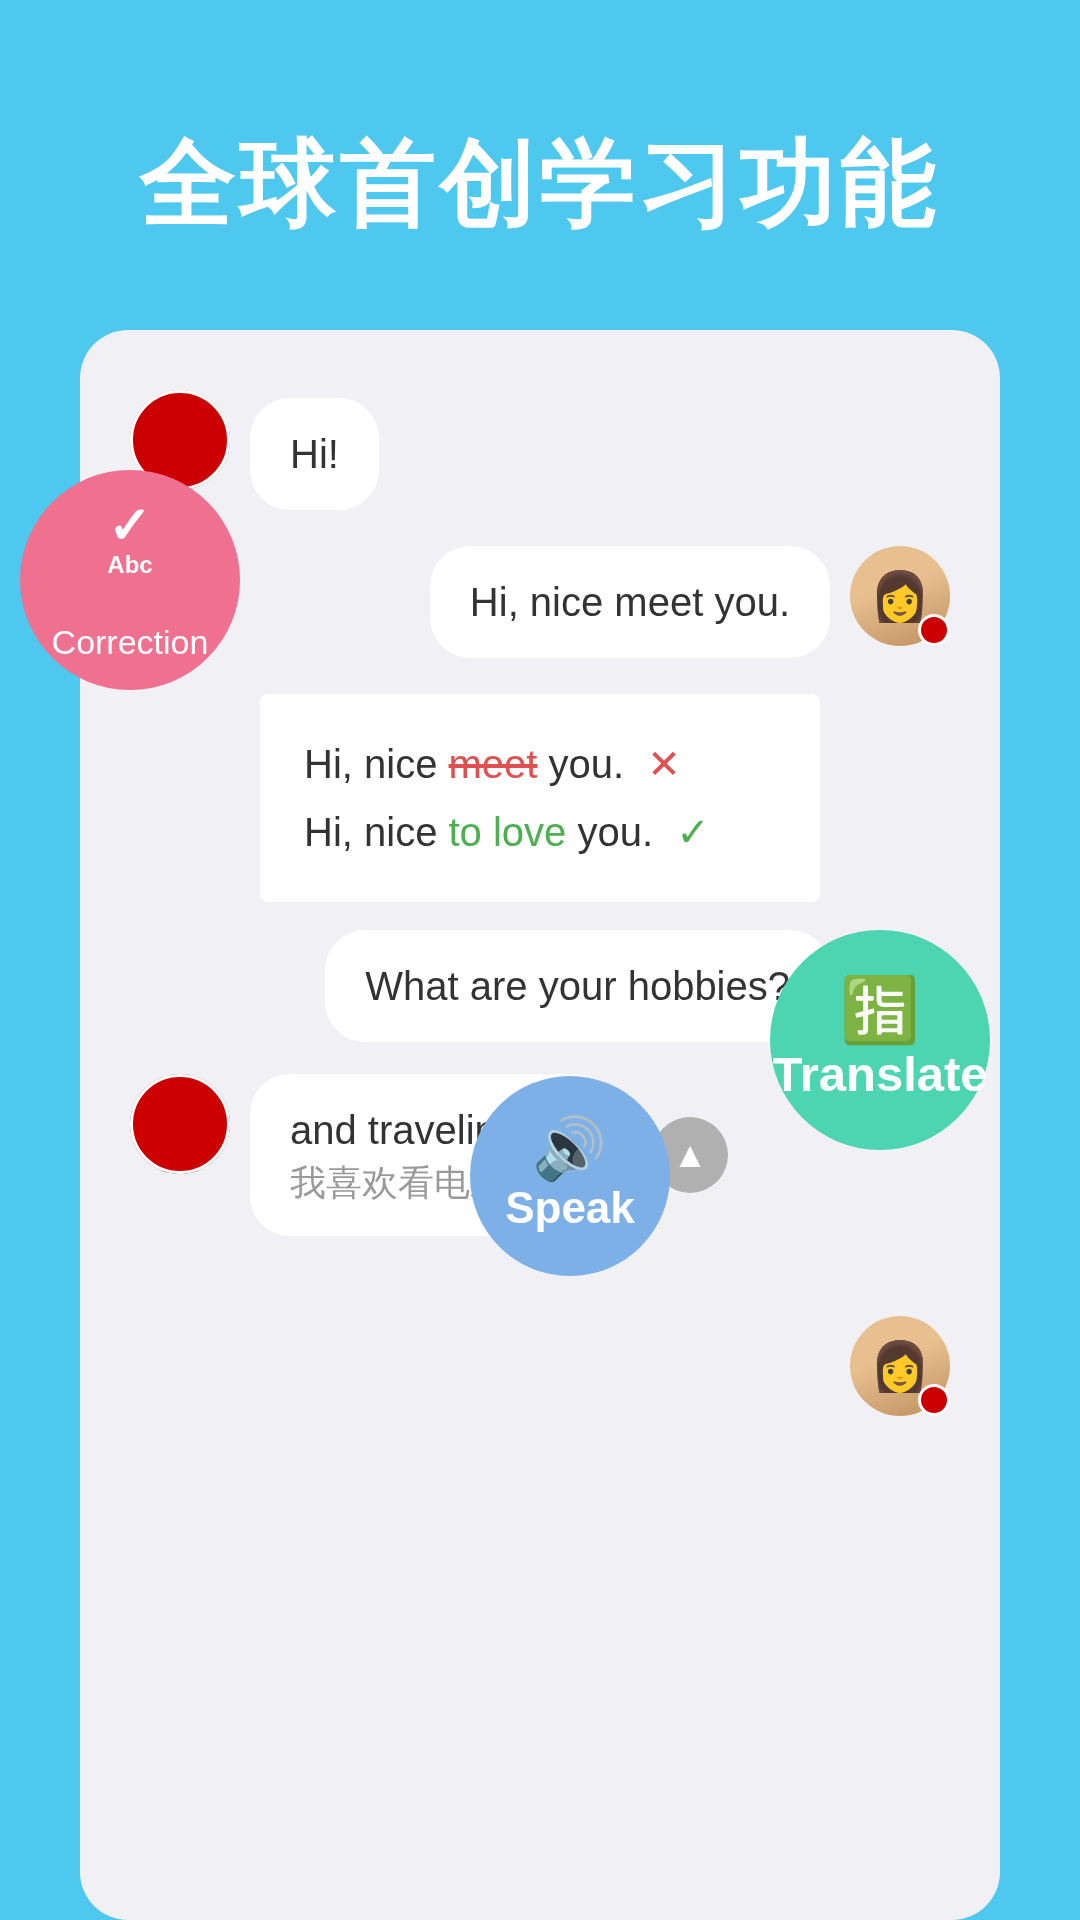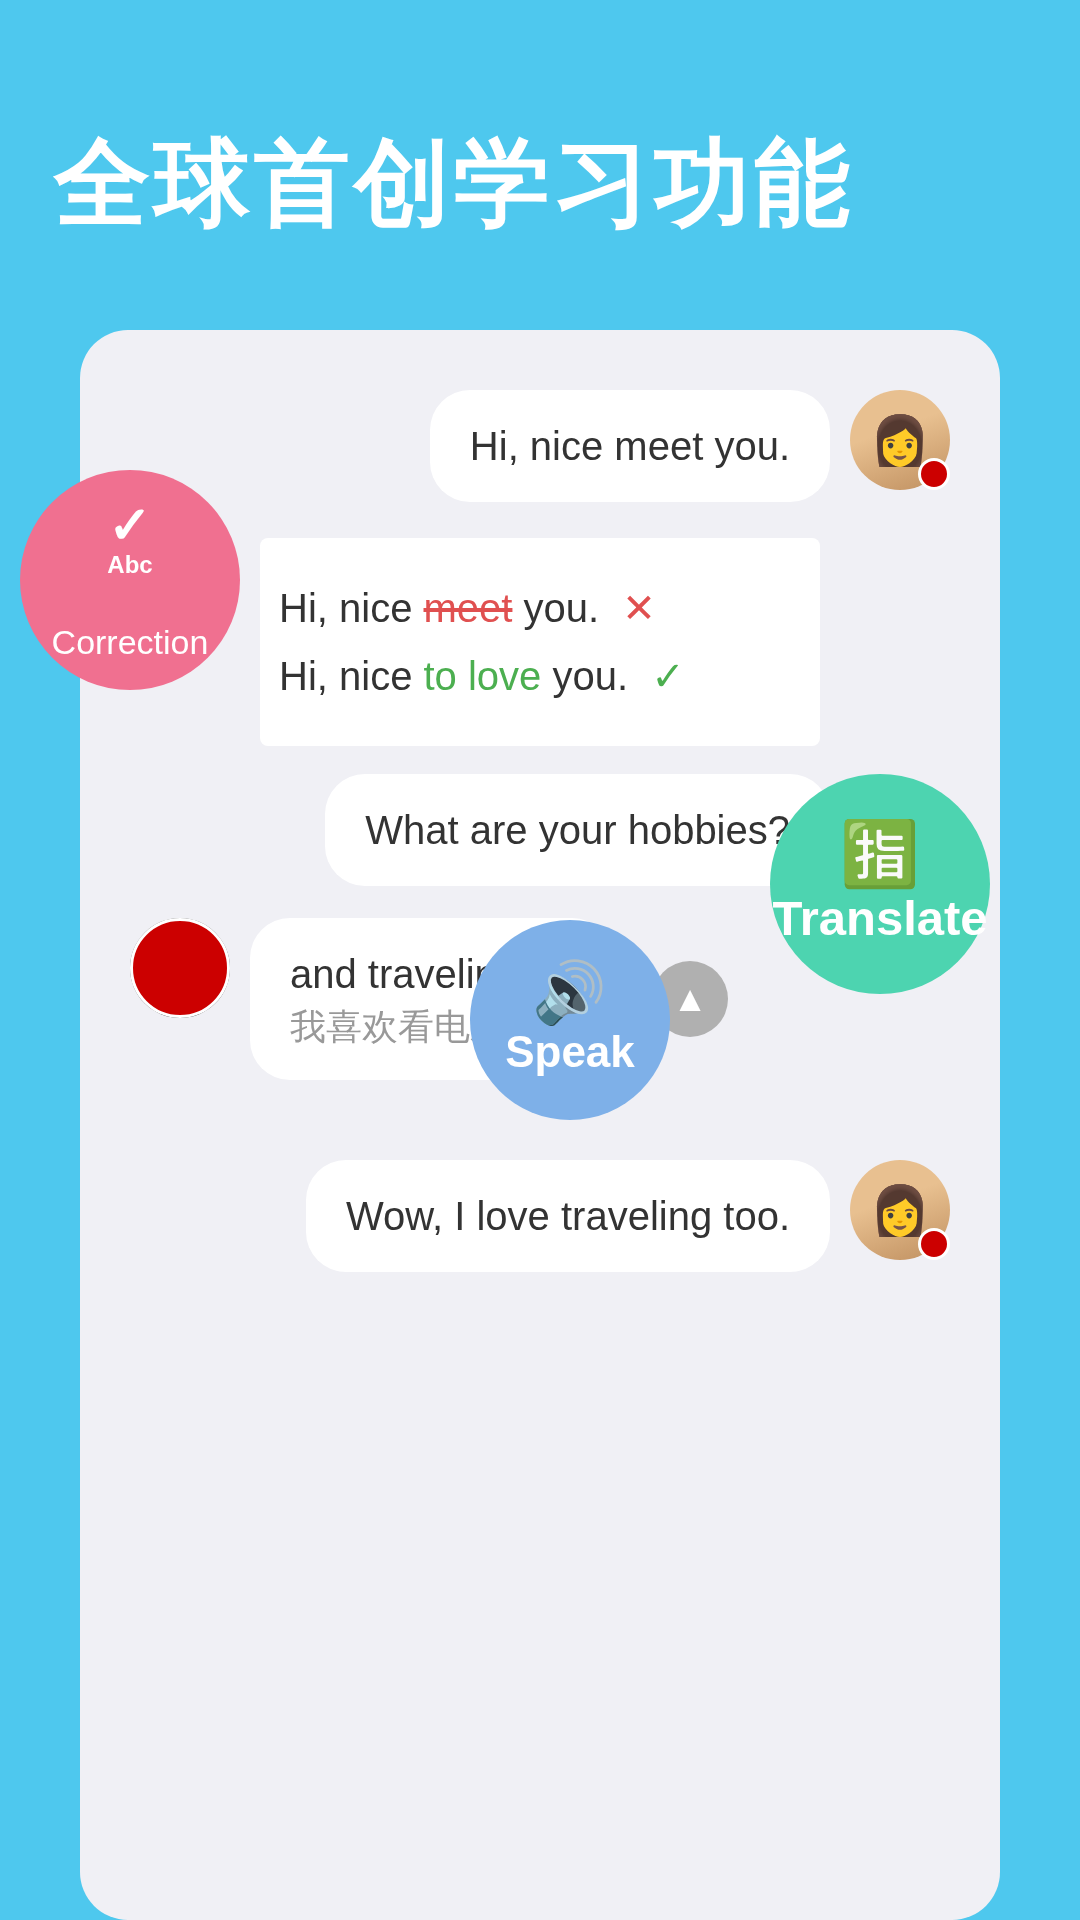--- a/index.html
+++ b/index.html
@@ -10,21 +10,22 @@
       min-height: 1920px;
       background: #4EC8EE;
       font-family: -apple-system, 'PingFang SC', 'Microsoft YaHei', sans-serif;
       display: flex;
       flex-direction: column;
       align-items: center;
     }
 
     .header {
       width: 100%;
-      padding: 120px 54px 80px;
+      padding: 120px 36px 80px;
+      text-align: center;
     }
 
     .header-title {
       color: white;
       font-size: 96px;
       font-weight: 700;
       letter-spacing: 4px;
     }
 
     .chat-card {
@@ -91,21 +92,21 @@
 
     .correction-circle .correction-label {
       font-size: 34px;
       margin-top: 44px;
     }
 
     
     .correction-card {
       background: white;
       border-radius: 8px;
-      padding: 36px 19px;
+      padding: 36px 44px;
       margin: 12px 0 28px 4px;
       font-size: 40px;
       line-height: 1.7;
       color: #333;
       width: 560px;
       margin-left: 130px;
     }
 
     .strikethrough {
       color: #E05050;
@@ -245,20 +246,29 @@
 </div>
 
 <div class="chat-card">
 
   <div class="correction-circle">
     <span class="check">✓</span>
     <span class="abc-text">Abc</span>
     <span class="correction-label">Correction</span>
   </div>
 
+  <div class="msg-row left section-gap">
+    <div class="av av-male-1">
+      <span>👤</span>
+      <div class="flag-dot us-flag"></div>
+    </div>
+    <div class="bubble small-top">
+      <span>Hi!</span>
+    </div>
+  </div>
 
   <div class="msg-row right section-gap">
     <div class="av av-female">
       <span>👩</span>
       <div class="flag-dot cn-flag"></div>
     </div>
     <div class="bubble">
       <span>Hi, nice meet you.</span>
     </div>
   </div>
@@ -313,19 +323,16 @@
       <span class="speak-label">Speak</span>
     </div>
   </div>
 
   <div style="margin-top: 80px;">
     <div class="msg-row right">
       <div class="av av-female">
         <span>👩</span>
         <div class="flag-dot cn-flag"></div>
       </div>
-      <div class="bubble">
-        <span>Wow, I love traveling too.</span>
-      </div>
     </div>
   </div>
 
 </div>
 
 </body></html>

